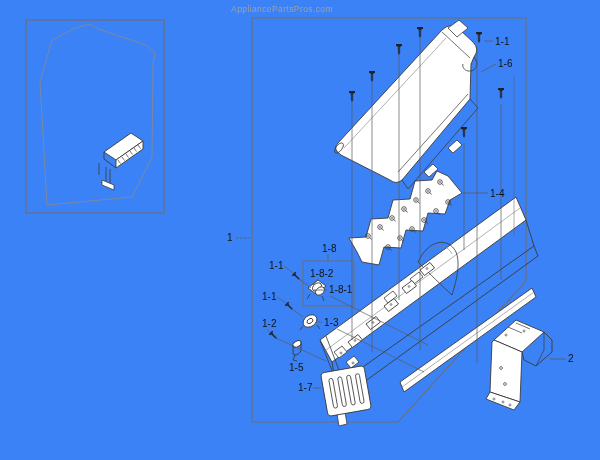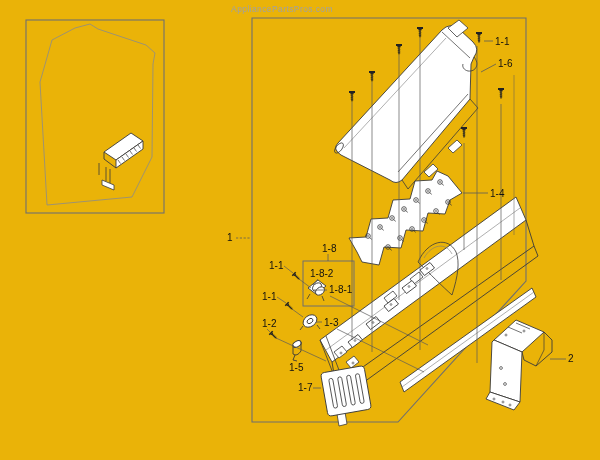--- a/index.html
+++ b/index.html
@@ -1,16 +1,16 @@
 <!DOCTYPE html>
 <html><head>
 <meta charset="utf-8">
 <style>
   html,body{margin:0;padding:0;background:#ffffff;}
-  .stage{position:relative;width:600px;height:460px;background:#eab308;overflow:hidden;
+  .stage{position:relative;width:600px;height:460px;background:#3b82f6;overflow:hidden;
          font-family:"Liberation Sans", sans-serif;}
   svg text{font-family:"Liberation Sans", sans-serif;fill:#111111;font-size:10px;}
   svg text.wm{font-size:8.5px;fill:#a0a0a0;letter-spacing:.4px;}
 </style>
 </head>
 <body>
 
 <div class="stage">
 <svg width="600" height="460" viewBox="0 0 600 460">
 

